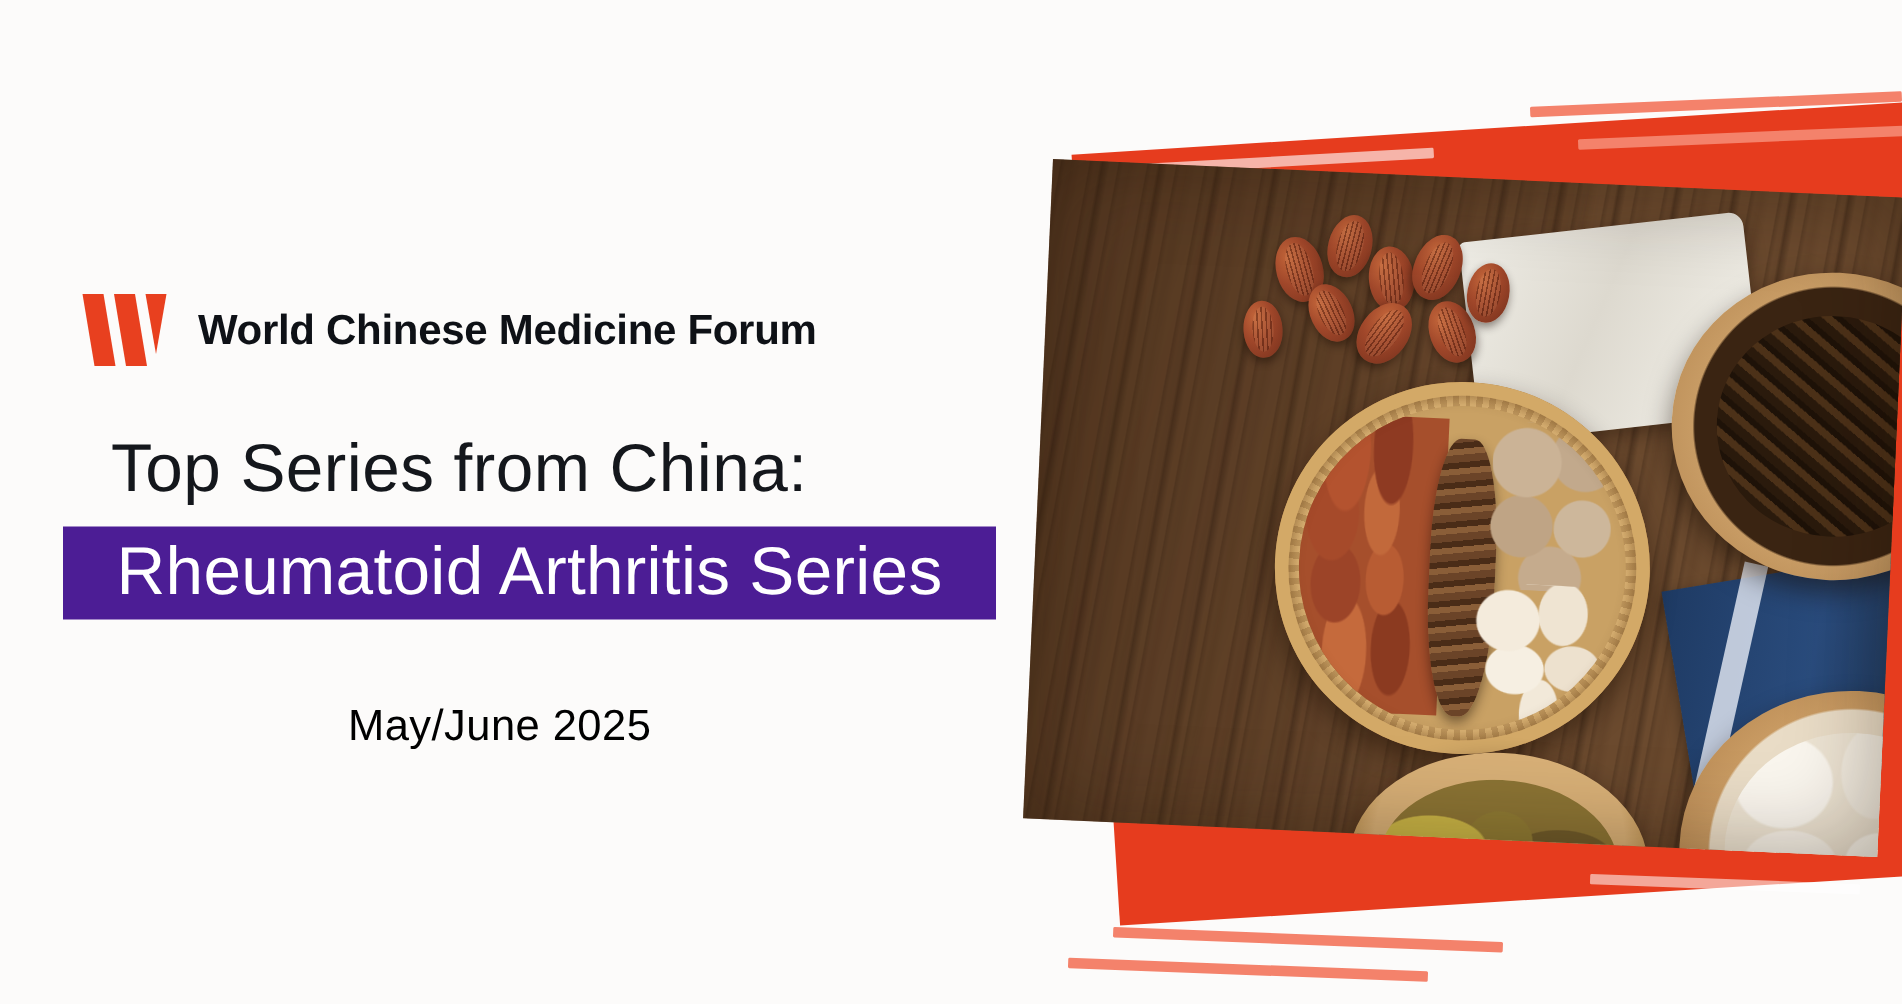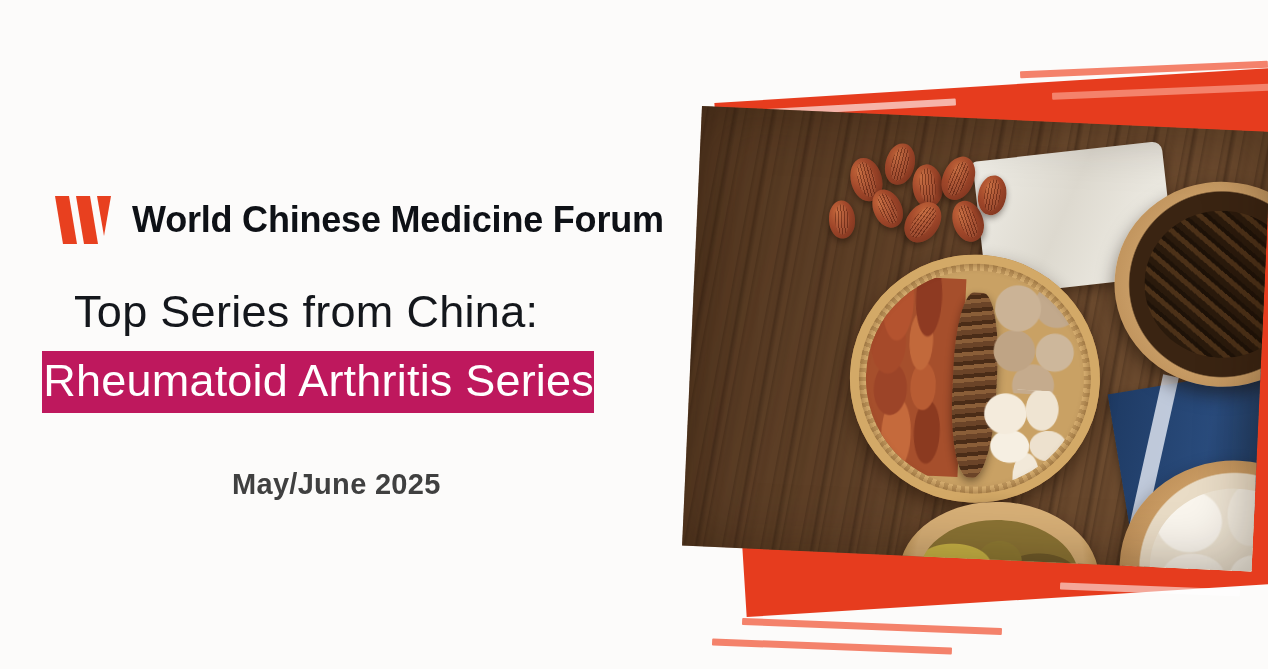--- a/index.html
+++ b/index.html
@@ -33,66 +33,66 @@
   }
   .logo-mark {
     position:relative;
     width:62px; height:56px;
     flex:0 0 auto;
   }
   .logo-mark svg { display:block; width:62px; height:56px; }
 
   .brand-name {
     font-family:"Liberation Sans", sans-serif;
-    font-size:36px;
+    font-size:28px;
     font-weight:bold;
     letter-spacing:-0.2px;
     color:#0E1116;
     white-space:nowrap;
   }
 
   .headline {
     position:absolute;
     left:74px; top:286px;
     font-family:"Liberation Sans", sans-serif;
     font-size:45px;
     font-weight:300;
     letter-spacing:0.3px;
     color:#14171C;
     white-space:nowrap;
   }
 
   .highlight-band {
     position:absolute;
     left:42px; top:351px;
-    width:552px; height:62px;
-    background:#be185d;
+    width:622px; height:62px;
+    background:#4c1d95;
     display:flex;
     align-items:center;
-    justify-content:flex-end;
+    justify-content:center;
   }
   .highlight-text {
     font-family:"Liberation Sans", sans-serif;
     font-size:45px;
     font-weight:300;
     letter-spacing:0.2px;
     color:#FFFFFF;
     white-space:nowrap;
     line-height:1;
     padding-bottom:3px;
   }
 
   .date-line {
     position:absolute;
     left:232px; top:468px;
     font-family:"Liberation Sans", sans-serif;
     font-size:29px;
-    font-weight:700;
+    font-weight:400;
     letter-spacing:0.3px;
-    color:#404040;
+    color:#000000;
     white-space:nowrap;
   }
 
   
   .right-col {
     position:absolute;
     left:690px; top:0;
     width:578px; height:669px;
   }
 

